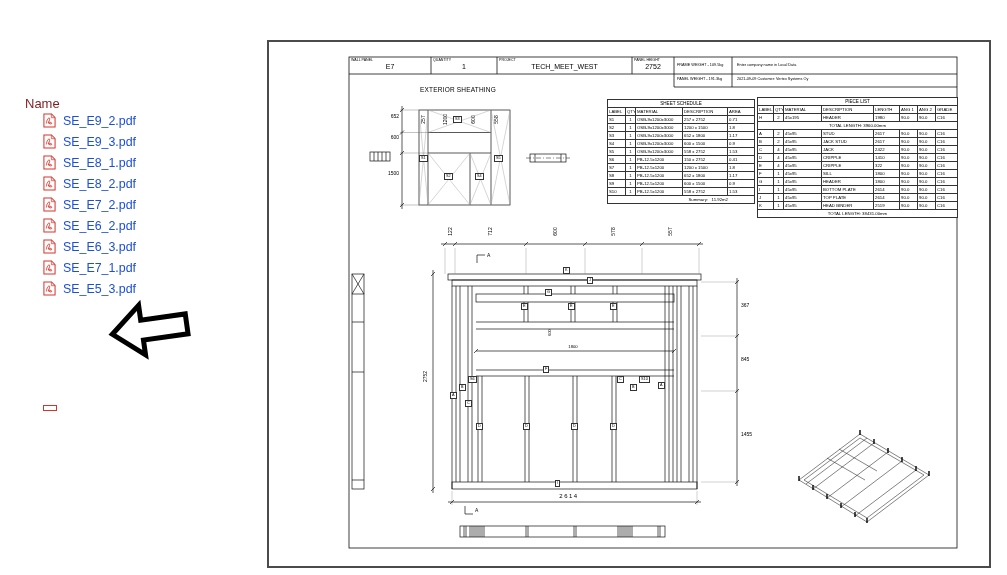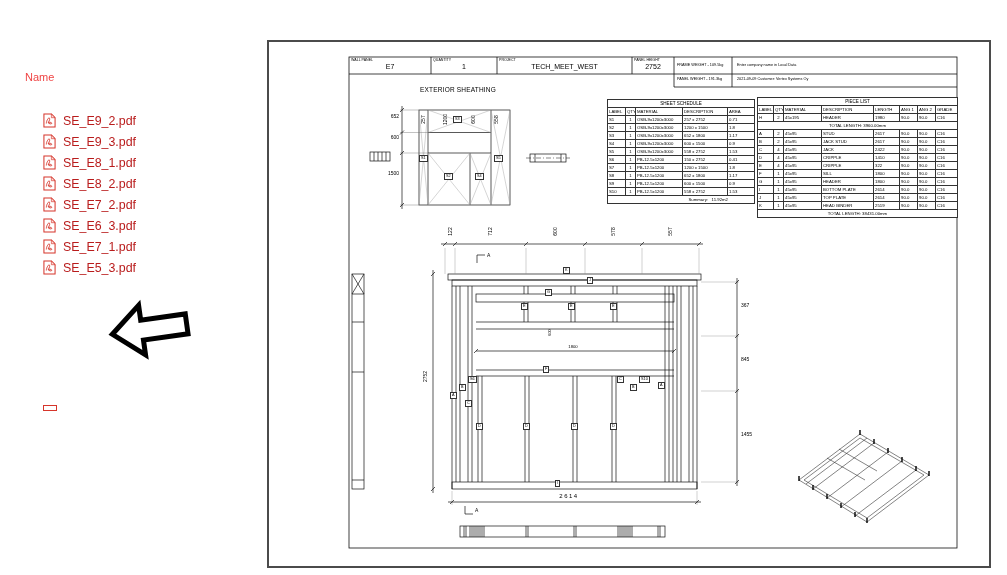--- a/index.html
+++ b/index.html
@@ -4,24 +4,24 @@
 <style>
   html,body{margin:0;padding:0;}
   body{width:1007px;height:575px;overflow:hidden;background:#fff;
        font-family:"Liberation Sans", sans-serif;position:relative;}
 
   
   .browser{position:absolute;left:0;top:0;width:267px;height:575px;background:#fff;}
   .dropdown{position:absolute;left:14px;top:45px;width:121px;height:26px;border:1px solid #cfcfcf;
             box-sizing:border-box;display:flex;align-items:center;justify-content:space-between;
             padding:0 9px;font-size:13px;color:#333;cursor:default;background:#fff;}
-  .namehdr{position:absolute;left:25px;top:71px;font-size:11px;color:#ef4444;}
+  .namehdr{position:absolute;left:25px;top:96px;font-size:13px;color:#7f1d1d;}
   .filelist{position:absolute;left:40px;top:110px;margin:0;padding:0;list-style:none;width:220px;}
   .fitem{height:21px;display:flex;align-items:center;gap:7px;padding-left:3px;}
-  .fname{font-size:12.4px;color:#b91c1c;white-space:nowrap;}
+  .fname{font-size:12.4px;color:#1d4ed8;white-space:nowrap;}
   .pdfico{flex:0 0 auto;}
   .partialico{position:absolute;left:43px;top:405px;width:12px;height:4px;border:1px solid #d6352b;background:#fff;}
   .arrow-wrap{position:absolute;left:108px;top:296px;width:86px;height:72px;}
 
   
   .viewer{position:absolute;left:267px;top:40px;width:724px;height:528px;background:#fff;
           border:2px solid #4b4b4b;box-sizing:border-box;}
   .viewer svg.draw{position:absolute;left:0;top:0;pointer-events:none;}
 
   .vt{position:absolute;font-size:5px;line-height:5px;color:#000;white-space:nowrap;}
@@ -86,20 +86,28 @@
       </svg>
       <span class="fname">SE_E8_2.pdf</span>
     </li>
       <li class="fitem">
       <svg class="pdfico" viewBox="0 0 14 16" width="13" height="15">
         <path d="M1 1 h8 l4 4 v10 h-12 z" fill="#fff" stroke="#d6352b" stroke-width="1.1"></path>
         <path d="M9 1 l4 4 h-4 z" fill="#fbdad7" stroke="#d6352b" stroke-width="0.7"></path>
         <path d="M3.6 11.2 c0-2.6 2-6.2 3-6 s.9 2.2-1 5.2 c2.6-1.1 4.2 .1 3.7 .9 s-2.6 .3-3.7-.9" fill="none" stroke="#d6352b" stroke-width="1"></path>
       </svg>
       <span class="fname">SE_E7_2.pdf</span>
+    </li>
+      <li class="fitem">
+      <svg class="pdfico" viewBox="0 0 14 16" width="13" height="15">
+        <path d="M1 1 h8 l4 4 v10 h-12 z" fill="#fff" stroke="#d6352b" stroke-width="1.1"></path>
+        <path d="M9 1 l4 4 h-4 z" fill="#fbdad7" stroke="#d6352b" stroke-width="0.7"></path>
+        <path d="M3.6 11.2 c0-2.6 2-6.2 3-6 s.9 2.2-1 5.2 c2.6-1.1 4.2 .1 3.7 .9 s-2.6 .3-3.7-.9" fill="none" stroke="#d6352b" stroke-width="1"></path>
+      </svg>
+      <span class="fname">SE_E6_2.pdf</span>
     </li>
       <li class="fitem">
       <svg class="pdfico" viewBox="0 0 14 16" width="13" height="15">
         <path d="M1 1 h8 l4 4 v10 h-12 z" fill="#fff" stroke="#d6352b" stroke-width="1.1"></path>
         <path d="M9 1 l4 4 h-4 z" fill="#fbdad7" stroke="#d6352b" stroke-width="0.7"></path>
         <path d="M3.6 11.2 c0-2.6 2-6.2 3-6 s.9 2.2-1 5.2 c2.6-1.1 4.2 .1 3.7 .9 s-2.6 .3-3.7-.9" fill="none" stroke="#d6352b" stroke-width="1"></path>
       </svg>
       <span class="fname">SE_E6_3.pdf</span>
     </li>
       <li class="fitem">

